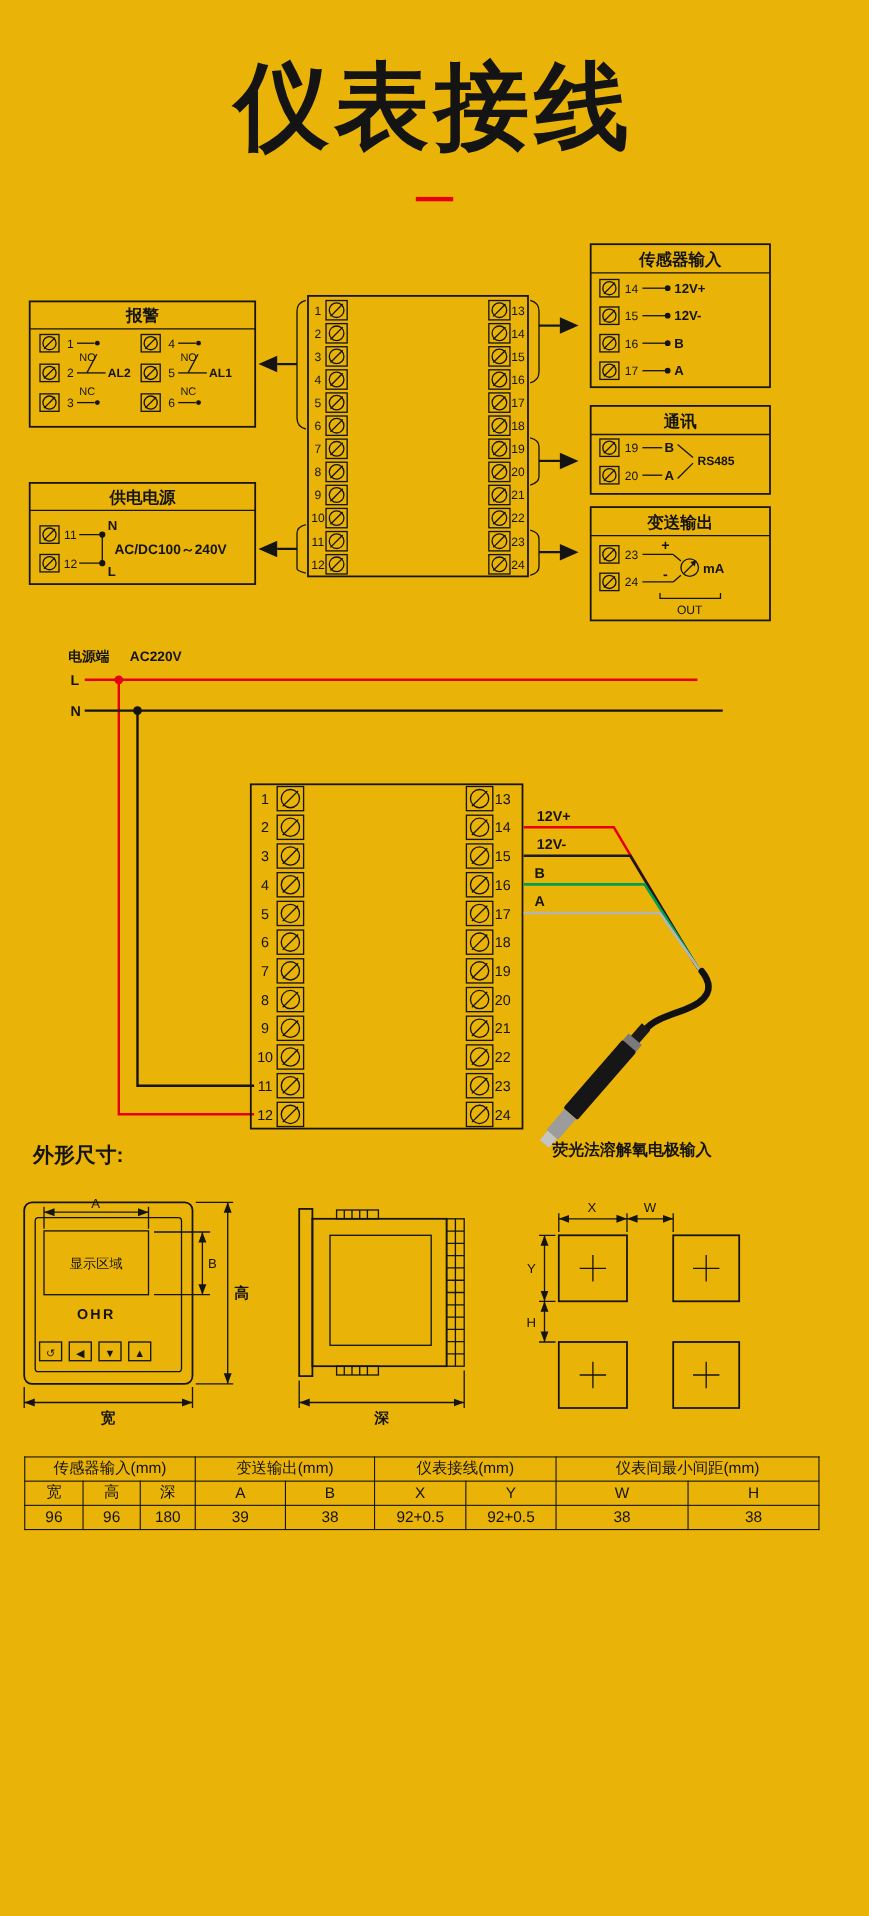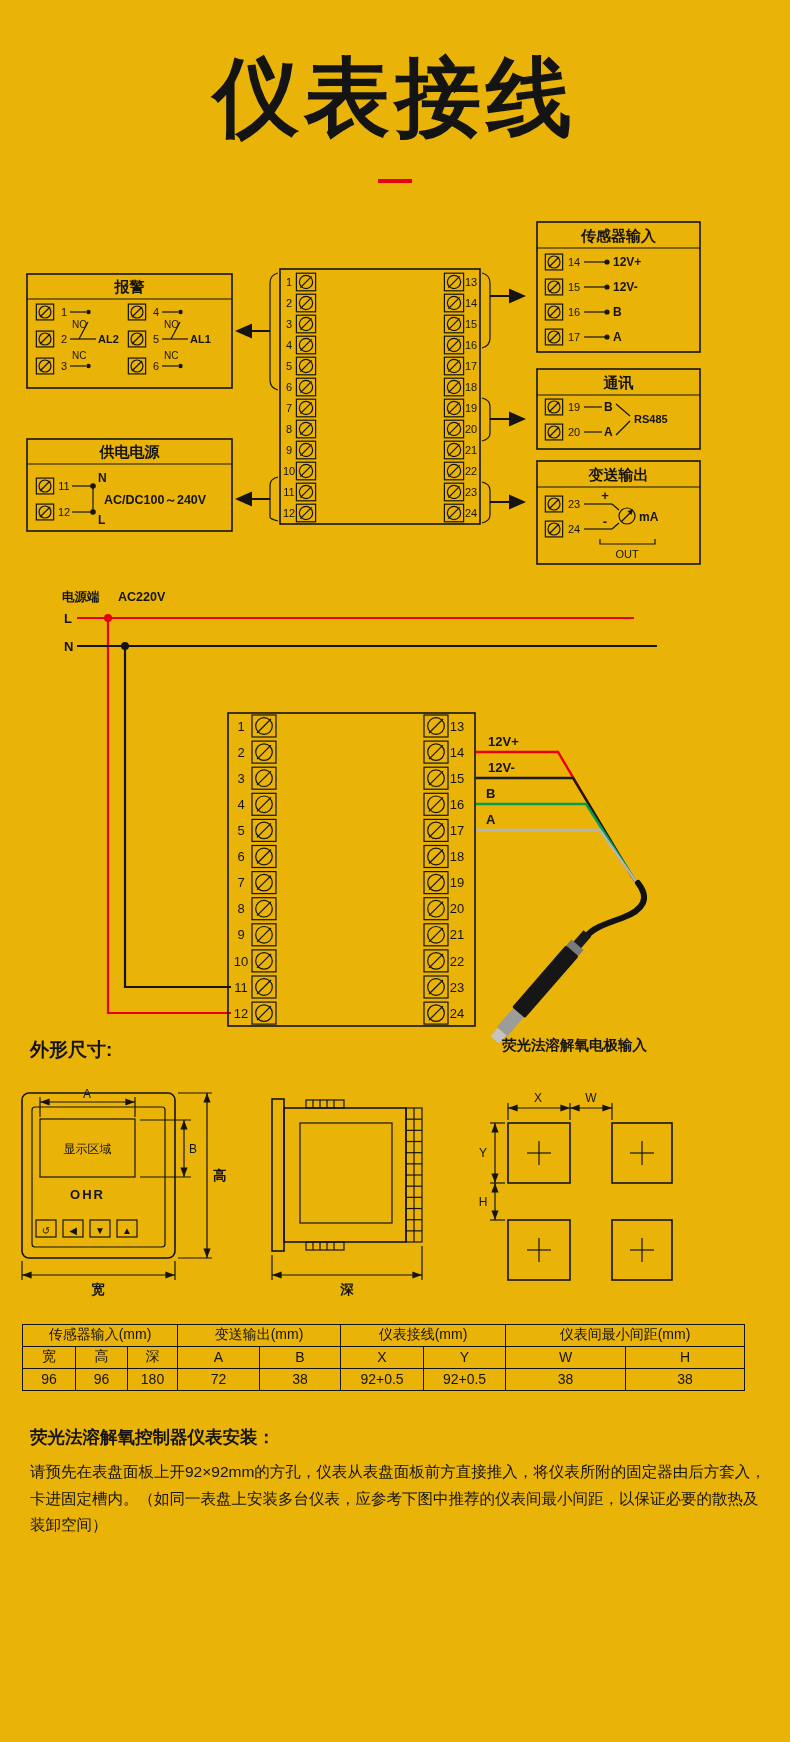--- a/index.html
+++ b/index.html
@@ -745,28 +745,24 @@
       <th>B</th>
       <th>X</th>
       <th>Y</th>
       <th>W</th>
       <th>H</th>
     </tr>
     <tr>
       <td>96</td>
       <td>96</td>
       <td>180</td>
-      <td>72</td>
+      <td>39</td>
       <td>38</td>
       <td>92+0.5</td>
       <td>92+0.5</td>
       <td>38</td>
       <td>38</td>
     </tr>
   </tbody>
     </table>
 
-  <div class="install">
-    <div class="install-h">荧光法溶解氧控制器仪表安装：</div>
-    <div class="install-b">请预先在表盘面板上开92×92mm的方孔，仪表从表盘面板前方直接推入，将仪表所附的固定器由后方套入，卡进固定槽内。（如同一表盘上安装多台仪表，应参考下图中推荐的仪表间最小间距，以保证必要的散热及装卸空间）</div>
-  </div>
 
 </div>
 
 </body></html>

